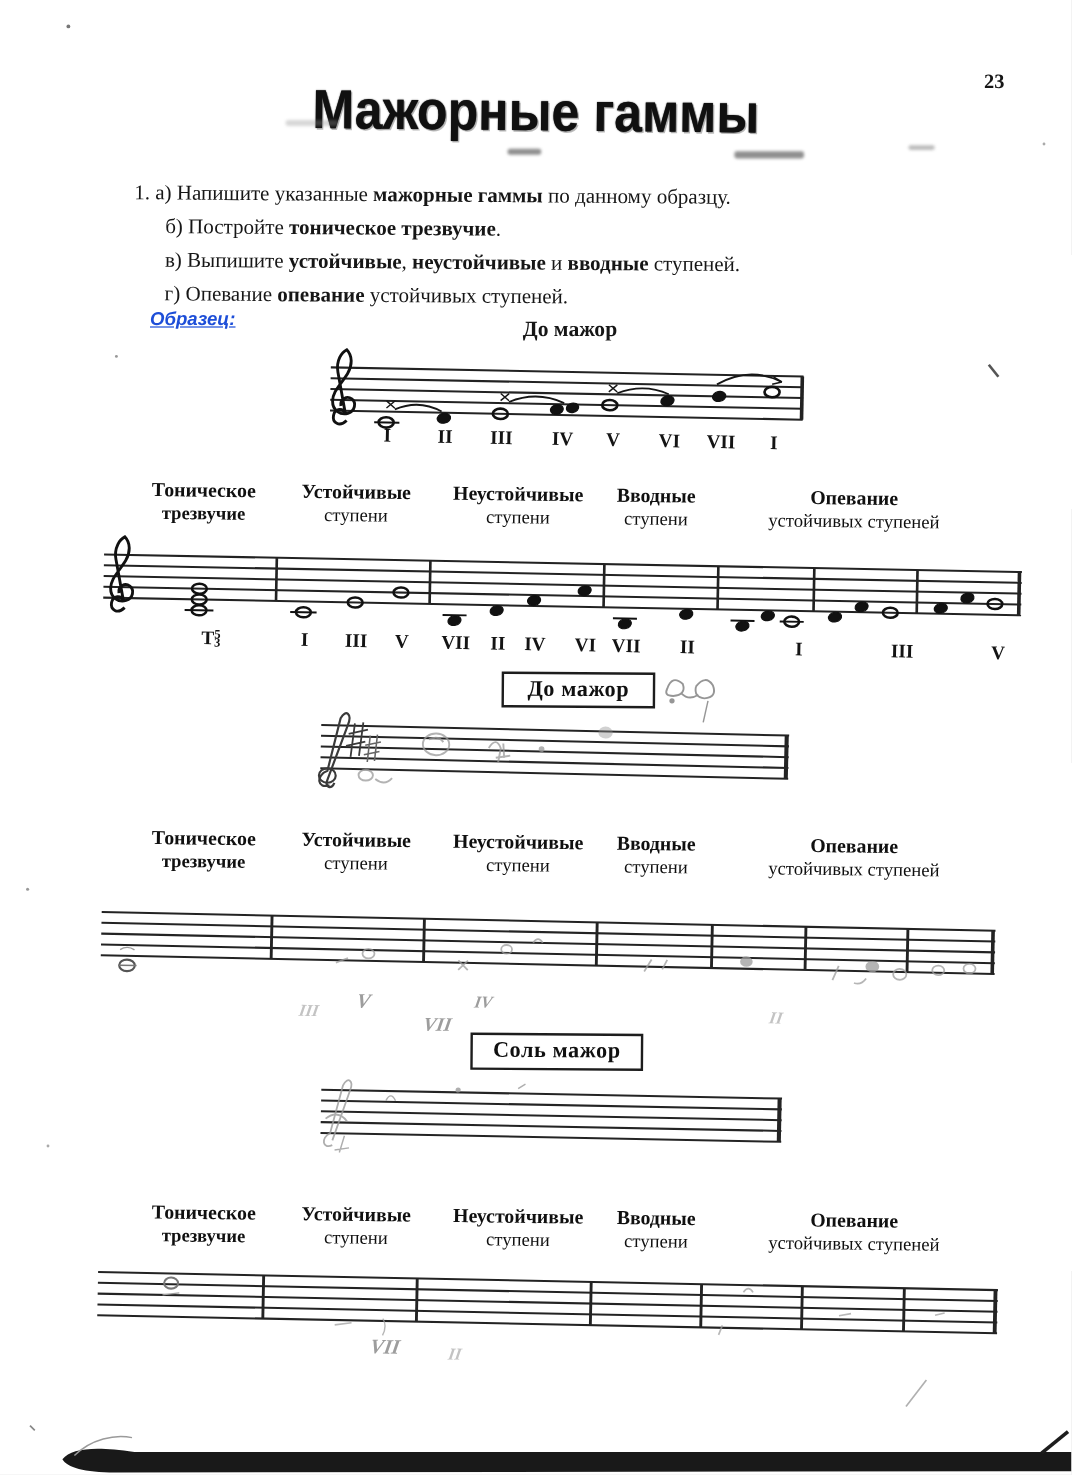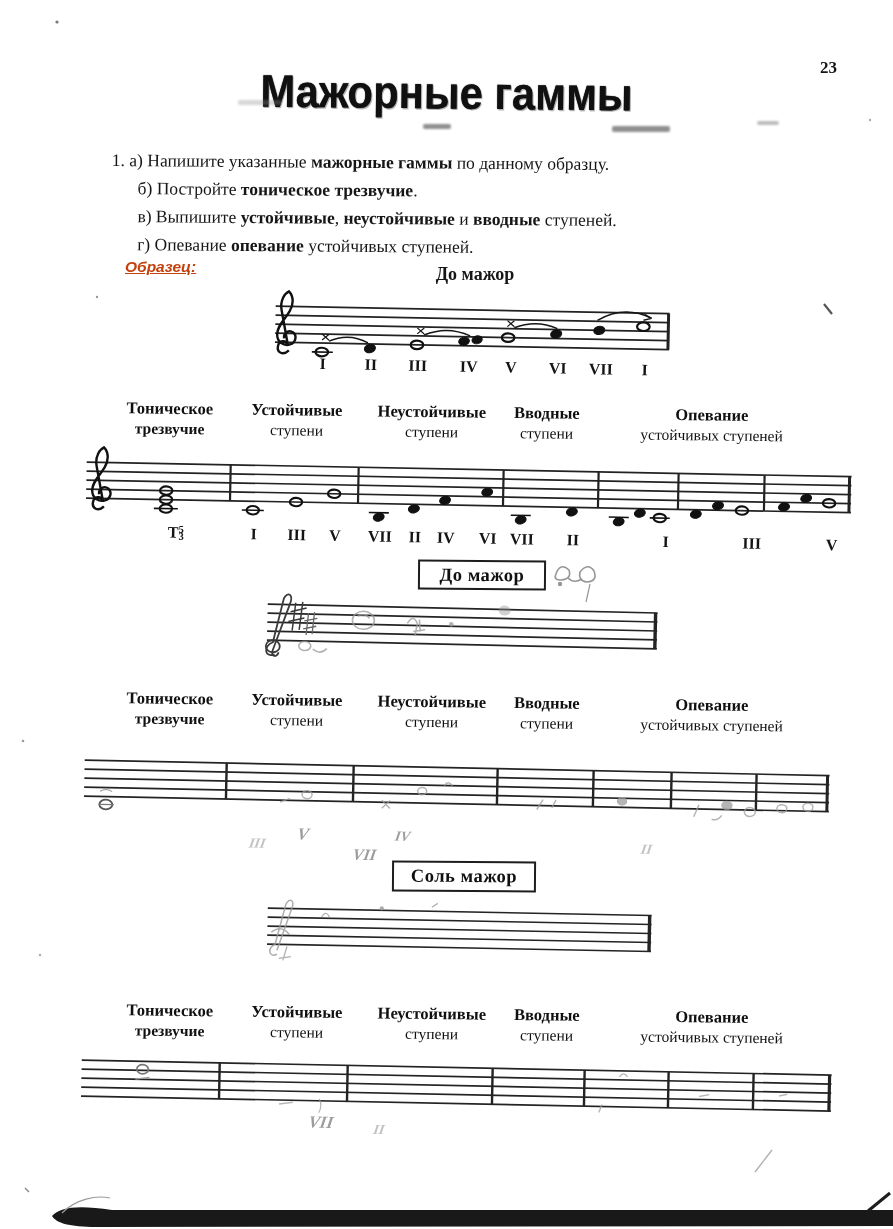--- a/index.html
+++ b/index.html
@@ -17,21 +17,21 @@
     letter-spacing:0px;color:#101010;
     transform:rotate(0.6deg) scale(1.02,1.12);
     text-shadow:0 0 1px rgba(0,0,0,.85),1.2px 1.2px 0 rgba(40,40,40,.30);
   }
   .smudge{position:absolute;background:#8f8f8f;border-radius:2px;filter:blur(1.2px);}
   
   #tasks{left:112px;top:146px;font-size:17.5px;line-height:28px;transform:rotate(0.45deg);transform-origin:0 0;white-space:nowrap;}
   #tasks .indent{padding-left:26px;}
   #tasks b{font-weight:bold;}
   
-  #sample-label{left:125px;top:258px;font-family:"Liberation Sans",sans-serif;font-style:italic;font-size:15.5px;font-weight:bold;text-decoration:underline;color:#c2410c;}
+  #sample-label{left:125px;top:258px;font-family:"Liberation Sans",sans-serif;font-style:italic;font-size:15.5px;font-weight:bold;text-decoration:underline;color:#1d4ed8;}
   #example-heading{left:390px;top:264px;width:170px;text-align:center;font-weight:bold;font-size:18px;}
   
   .numrow{position:absolute;height:20px;}
   .numeral{position:absolute;transform:translateX(-50%);font-weight:bold;font-size:16px;color:#141414;white-space:nowrap;}
   .t53{font-weight:bold;font-size:16px;}
   .t53 .stack{display:inline-block;vertical-align:-2px;line-height:7px;font-size:10.5px;}
   .t53 .stack span{display:block;}
   
   .labels-row{position:absolute;left:0;top:0;width:893px;height:52px;transform:rotate(0.7deg);transform-origin:100px 0;}
   .col{position:absolute;text-align:center;color:#101010;}

